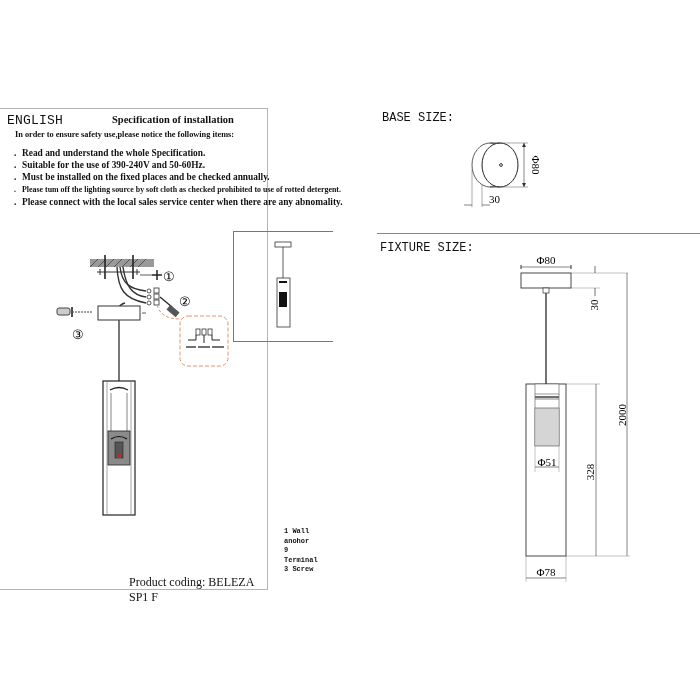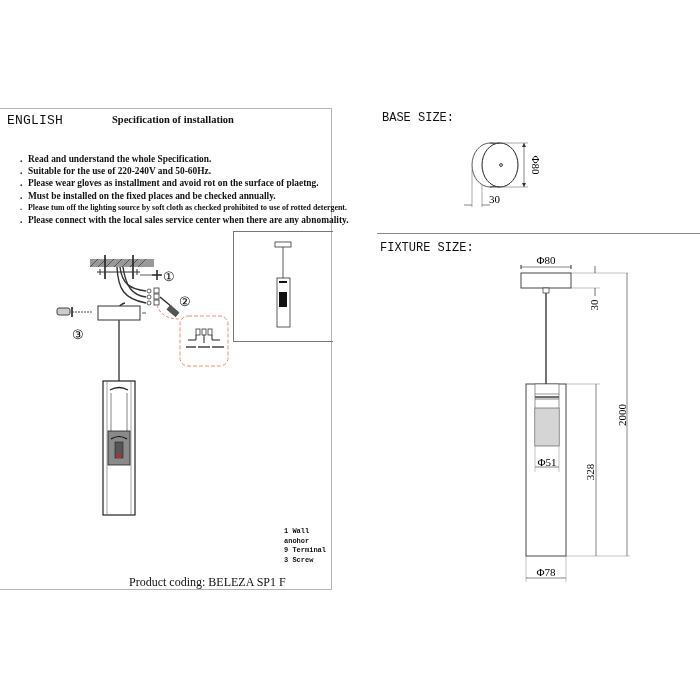--- a/index.html
+++ b/index.html
@@ -1,44 +1,44 @@
 <!DOCTYPE html>
 <html><head>
 <meta charset="utf-8">
 <style>
   html, body { margin:0; padding:0; background:#fff; }
   body { width:700px; height:700px; position:relative; overflow:hidden; font-family:"Liberation Serif", serif; color:#111; }
   .abs { position:absolute; }
-  #left-panel { left:0; top:108px; width:332px; height:482px; border:1px solid #b5b5b5; border-left:none; box-sizing:border-box; }
+  #left-panel { left:0; top:108px; width:268px; height:482px; border:1px solid #b5b5b5; border-left:none; box-sizing:border-box; }
   .mono { font-family:"Liberation Mono", "DejaVu Sans Mono", monospace; }
   #lang { left:7px; top:4px; font-size:13px; letter-spacing:0.2px; }
   #spec-title { left:112px; top:5px; font-size:10.5px; font-weight:bold; }
   #intro { left:15px; top:21px; font-size:8.3px; font-weight:bold; }
-  #items { left:8px; top:32px; margin:12px; padding:0; list-style:none; }
+  #items { left:8px; top:32px; margin:6px; padding:0; list-style:none; }
   #items li { font-size:9.4px; line-height:12.2px; font-weight:bold; white-space:nowrap; }
   #items li.small { font-size:7.9px; }
   #items li .dot { display:inline-block; width:8px; }
   #inset { left:233px; top:122px; width:100px; height:111px; border:1px solid #777; border-right:none; box-sizing:border-box; }
   #legend { left:284px; top:418px; font-size:7px; line-height:9.6px; font-weight:bold; }
   #product-code { left:129px; top:466px; font-size:12px; }
   #base-title { left:382px; top:111px; font-size:12px; }
   #rule { left:377px; top:233px; width:323px; height:1px; background:#888; }
   #fixture-title { left:380px; top:241px; font-size:12px;text-align:right; }
   svg text { font-family:"Liberation Serif", serif; }
 </style>
 </head>
 <body>
 
 <div id="left-panel" class="abs">
   <div id="lang" class="abs mono">ENGLISH</div>
   <div id="spec-title" class="abs">Specification of installation</div>
+  <div id="intro" class="abs">In order to ensure safety use,please notice the following items:</div>
   <ul id="items" class="abs">
     <li><span class="dot">.</span><span>Read and understand the whole Specification.</span></li>
-    <li><span class="dot">.</span><span>Suitable for the use of 220-240V and 50-60Hz.</span></li>
-    <li><span class="dot">.</span><span>Please wear gloves as installment and avoid rot on the surface of plaetng.</span></li>
+    <li><span class="dot">.</span><span>Suitable for the use of 390-240V and 50-60Hz.</span></li>
     <li><span class="dot">.</span><span>Must be installed on the fixed places and be checked annually.</span></li>
     <li class="small"><span class="dot">.</span><span>Please tum off the lighting source by soft cloth as checked prohibited to use of rotted detergent.</span></li>
     <li><span class="dot">.</span><span>Please connect with the local sales service center when there are any abnomality.</span></li>
   </ul>
 
   <svg class="abs" style="left:0;top:0" width="332" height="482">
 
     <g>
       <rect x="90" y="150" width="64" height="8" fill="#999"></rect>
       <path d="M90,158 l8,-8 M98,158 l8,-8 M106,158 l8,-8 M114,158 l8,-8 M122,158 l8,-8 M130,158 l8,-8 M138,158 l8,-8" stroke="#555" stroke-width="1"></path>

